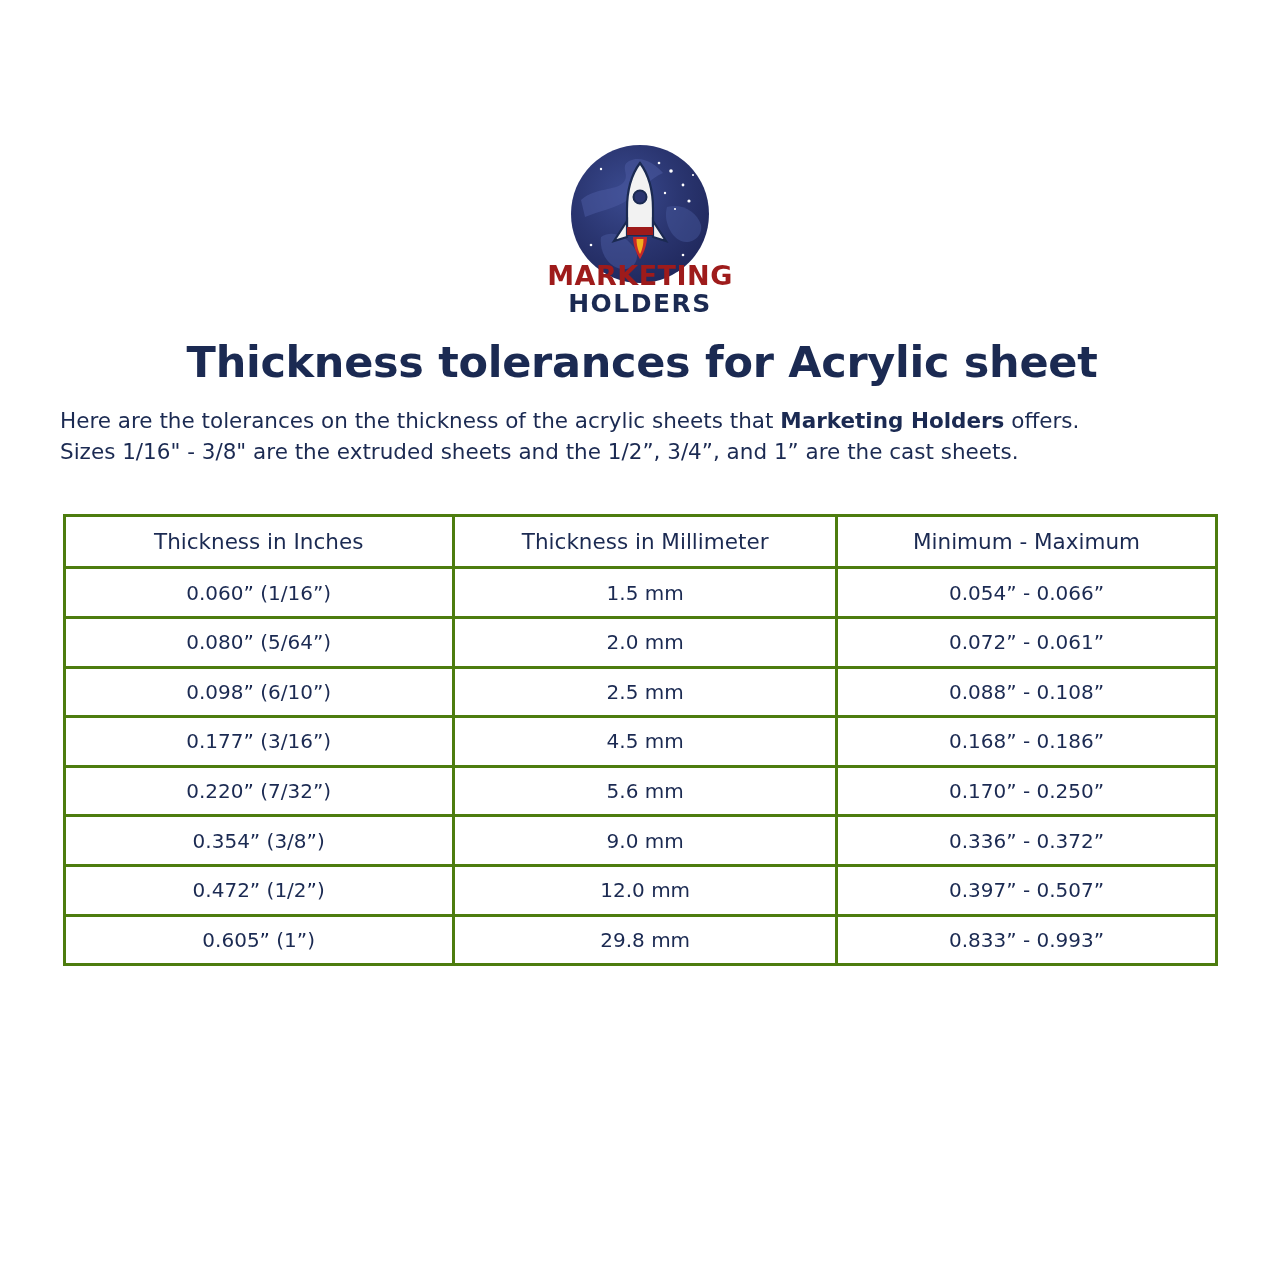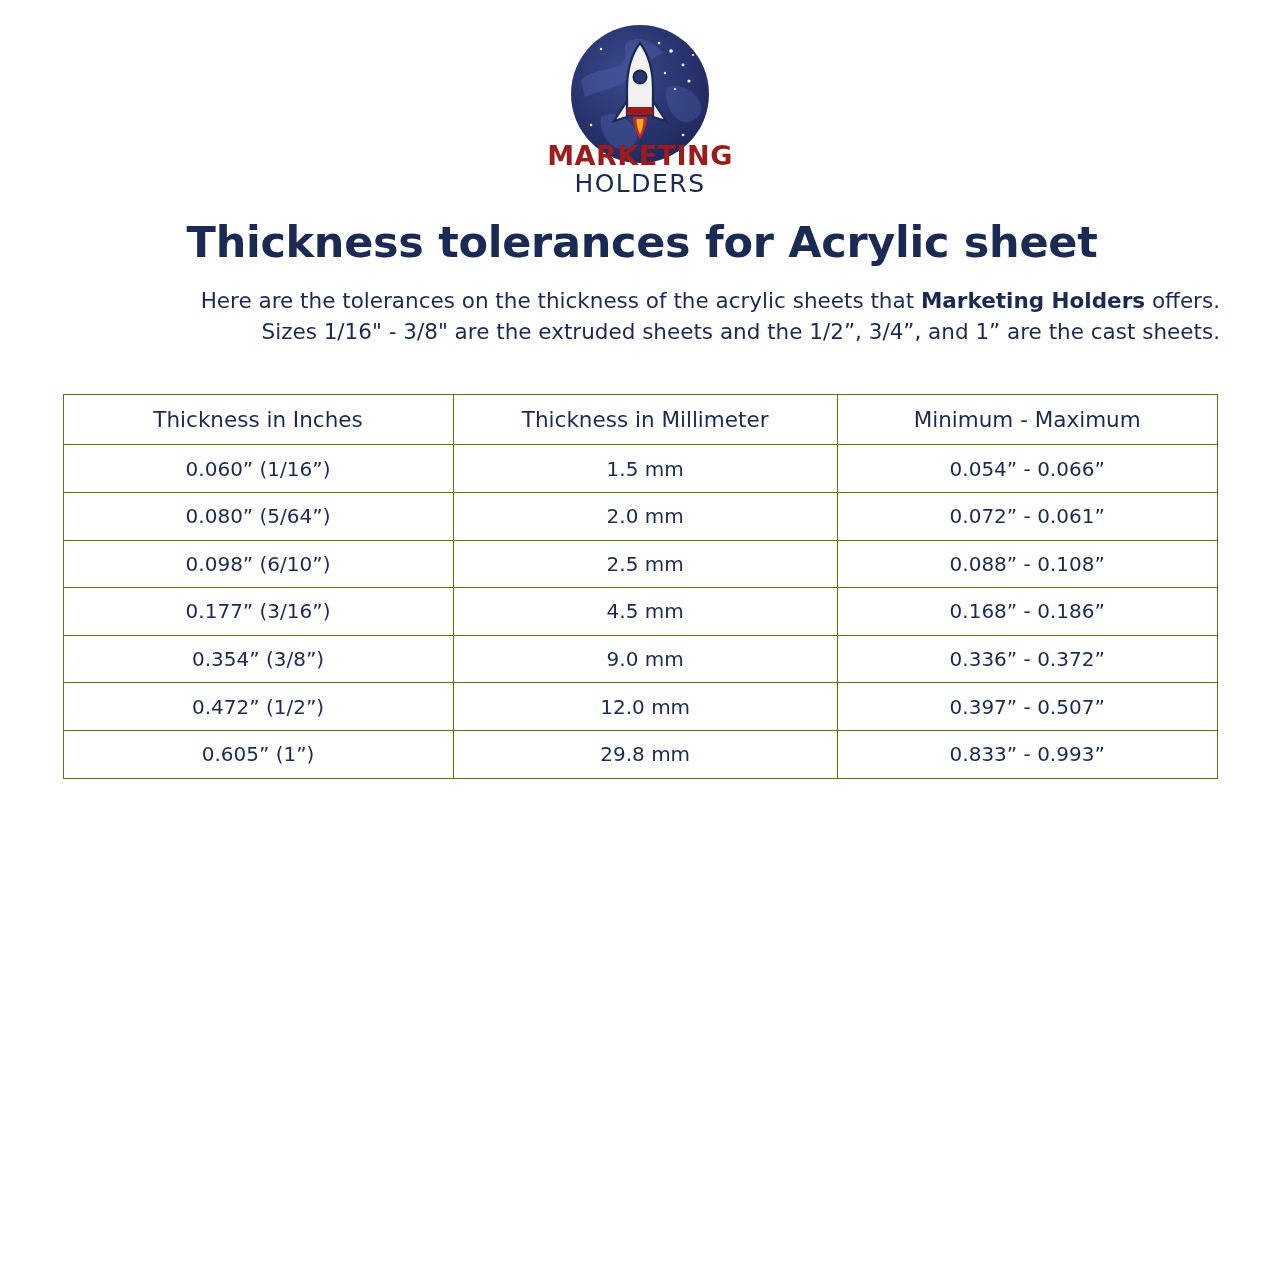--- a/index.html
+++ b/index.html
@@ -19,21 +19,21 @@
     height: 1280px;
     position: relative;
     box-sizing: border-box;
   }
 
   
   .logo-wrap {
     width: 100%;
     display: flex;
     justify-content: center;
-    margin-top: 20px;
+    padding-top: 140px;
   }
   .logo {
     width: 200px;
     height: 175px;
     position: relative;
   }
   .logo-globe {
     position: absolute;
     left: 26px;
     top: 0;
@@ -66,59 +66,59 @@
     display: block;
     font-size: 27px;
     font-weight: bold;
     letter-spacing: 0.5px;
     color: #9e1b1b;
     font-family: "DejaVu Sans", sans-serif;
   }
   .logo-text .m2 {
     display: block;
     font-size: 25px;
-    font-weight: normal;
+    font-weight: bold;
     letter-spacing: 1.5px;
     color: #1b2a52;
     margin-top: 2px;
     font-family: "DejaVu Sans", sans-serif;
   }
 
   
   h1.title {
     margin: 22px 0 0 4px;
     text-align: center;
     font-size: 43px;
     font-weight: bold;
     color: #1b2a52;
     letter-spacing: -0.3px;
   }
   .subtitle {
     margin: 18px auto 0 auto;
     width: 1160px;
-    text-align: right;
+    text-align: left;
     font-size: 21.5px;
     line-height: 1.45;
     color: #1b2a52;
   }
   .subtitle b { font-weight: bold; }
 
   
   .table-wrap {
     margin: 47px auto 0 auto;
     width: 1155px;
   }
   table.tolerances {
     border-collapse: collapse;
     width: 100%;
     table-layout: fixed;
   }
   table.tolerances th,
   table.tolerances td {
-    border: 1px solid #4d7c0f;
+    border: 3px solid #4d7c0f;
     text-align: center;
     color: #1b2a52;
     font-weight: normal;
     height: 46.6px;
     padding: 0;
   }
   table.tolerances th {
     font-size: 21.5px;
     height: 49px;
   }
@@ -212,20 +212,25 @@
           <td>0.098” (6/10”)</td>
           <td>2.5 mm</td>
           <td>0.088” - 0.108”</td>
         </tr>
         <tr>
           <td>0.177” (3/16”)</td>
           <td>4.5 mm</td>
           <td>0.168” - 0.186”</td>
         </tr>
         <tr>
+          <td>0.220” (7/32”)</td>
+          <td>5.6 mm</td>
+          <td>0.170” - 0.250”</td>
+        </tr>
+        <tr>
           <td>0.354” (3/8”)</td>
           <td>9.0 mm</td>
           <td>0.336” - 0.372”</td>
         </tr>
         <tr>
           <td>0.472” (1/2”)</td>
           <td>12.0 mm</td>
           <td>0.397” - 0.507”</td>
         </tr>
         <tr>

